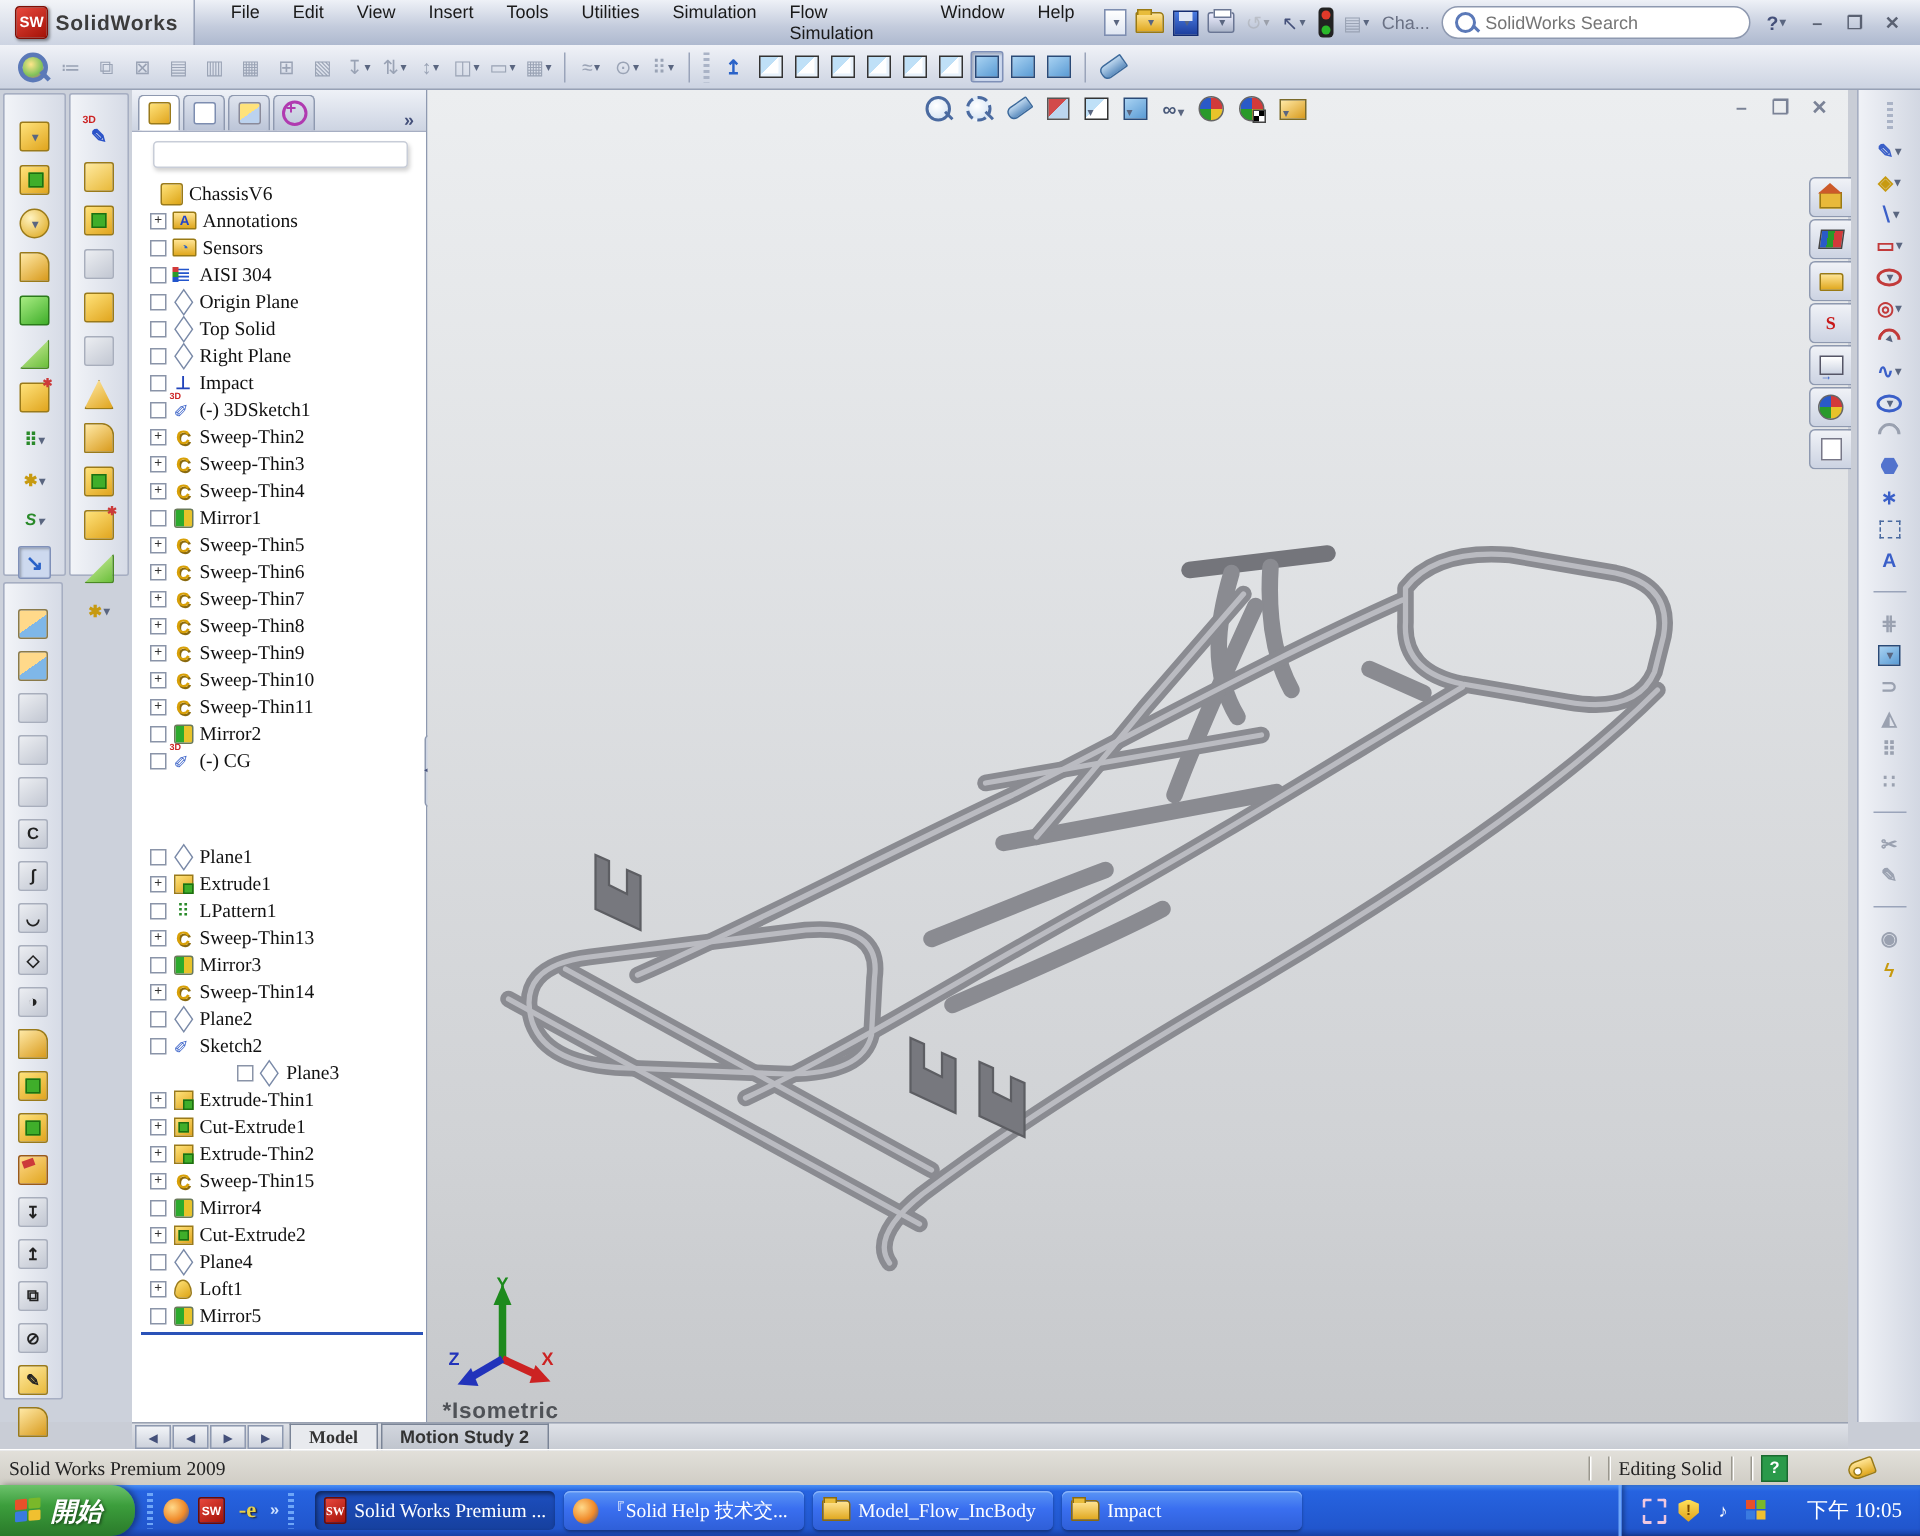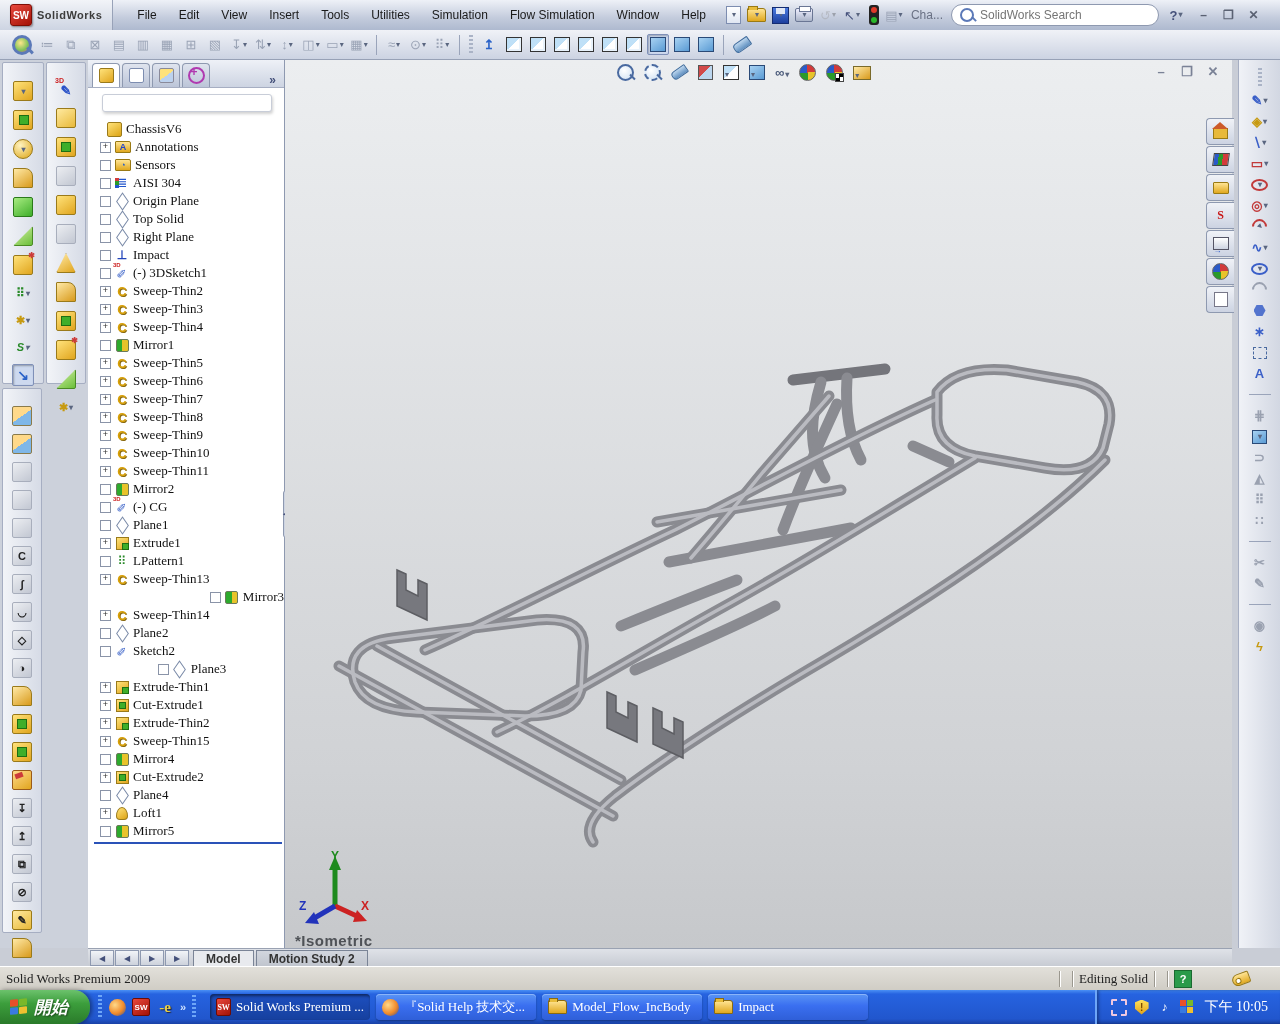--- a/index.html
+++ b/index.html
@@ -10,21 +10,21 @@
 
   
   #titlebar{left:0;top:0;width:1280px;height:30px;
     background:linear-gradient(#eef1f7,#c3cbdc 60%,#aeb9cf);
     border-bottom:1px solid #8e99b0;display:flex;align-items:center;}
   #logo{display:flex;align-items:center;gap:5px;padding:0 10px;height:100%;
     background:linear-gradient(#f2f4f8,#cdd4e2);border-right:1px solid #98a2b8;}
   .swcube{width:20px;height:20px;background:linear-gradient(145deg,#e8483d,#a31207);
     border:1px solid #7e0e05;border-radius:3px;color:#fff;font-weight:bold;font-size:10px;
     display:flex;align-items:center;justify-content:center;box-shadow:1px 1px 2px rgba(0,0,0,.4);}
-  #logo .brand{font-size:11px;font-weight:bold;color:#3c3c3c;letter-spacing:.5px;}
+  #logo .brand{font-size:14px;font-weight:bold;color:#3c3c3c;letter-spacing:.5px;}
   #menus{display:flex;gap:2px;margin-left:14px;}
   .menu{padding:4px 10px;color:#1a1a1a;cursor:default;border-radius:2px;}
   .tb{display:flex;align-items:center;gap:2px;}
   .tbtn{display:flex;align-items:center;gap:1px;padding:2px 2px;border-radius:2px;}
   .tico{width:18px;height:18px;display:flex;align-items:center;justify-content:center;
         font-size:13px;line-height:1;}
   .dd::after{content:"▾";font-size:8px;color:#5a6680;margin-left:1px;}
   .disabled{opacity:.45;filter:grayscale(80%);}
   .i-new{background:linear-gradient(#fff,#dfe6f2);border:1px solid #7d8db0;width:13px;height:16px;}
   .i-open{width:17px;height:12px;background:linear-gradient(#ffe493,#e0a81f);border:1px solid #9a7a14;border-radius:1px 3px 1px 1px;position:relative;}
@@ -197,21 +197,21 @@
   .skb .sep{width:22px;height:1px;background:#9aa4ba;margin:2px 0;}
 
   
   #tabrow{left:88px;top:948px;width:1144px;height:18px;background:linear-gradient(#dfe2e8,#c6cad2);
     border-top:1px solid #9aa2b2;display:flex;align-items:flex-end;font-size:12px;}
   #navbtns{display:flex;gap:1px;margin:0 4px 1px 2px;}
   .nav{width:22px;height:14px;background:linear-gradient(#f2f4f8,#cdd2dc);border:1px solid #8e99b0;
     display:flex;align-items:center;justify-content:center;font-size:8px;color:#44507a;}
   .dtab{padding:1px 12px;border:1px solid #7a8496;border-bottom:none;background:linear-gradient(#d2d6de,#bfc4cd);
     margin-right:2px;font-weight:bold;color:#333;}
-  .dtab.active{background:#e8eaee;}
+  .dtab.active{background:#e8eaee;font-family:Liberation Serif, serif;}
   #statusbar{left:0;top:966px;width:1280px;height:24px;background:linear-gradient(#e2e0da,#cfccc4);
     border-top:1px solid #fff;display:flex;align-items:center;font-family:"Liberation Serif",serif;font-size:13px;color:#222;}
   .sdiv{width:1px;height:16px;background:#9a978e;margin:0 6px;box-shadow:1px 0 0 #fff;}
   #helpbadge{width:16px;height:16px;background:#2a9a4a;color:#fff;font-weight:bold;display:flex;align-items:center;justify-content:center;font-size:11px;border:1px solid #1a6a30;font-family:"Liberation Sans",sans-serif;}
   .tagico{width:16px;height:10px;background:linear-gradient(#ffe493,#e0a81f);border:1px solid #9a7a14;border-radius:6px 2px 2px 6px;position:relative;transform:rotate(-20deg);}
   .tagico::before{content:"";position:absolute;left:2px;top:3px;width:4px;height:4px;border-radius:50%;background:#fff;border:1px solid #9a7a14;}
 
   #taskbar{left:0;top:990px;width:1280px;height:34px;
     background:linear-gradient(#4a90f5,#2663e0 12%,#2156cd 85%,#1941a5);display:flex;align-items:center;}
   #startbtn{height:34px;padding:0 22px 0 10px;display:flex;align-items:center;gap:6px;
@@ -236,21 +236,21 @@
   .tfolder{width:17px;height:12px;background:linear-gradient(#ffe493,#e0a81f);border:1px solid #8a6a10;border-radius:1px 3px 1px 1px;position:relative;flex:0 0 auto;}
   .tfolder::before{content:"";position:absolute;left:0;top:-3px;width:7px;height:3px;background:#e8bc3a;border:1px solid #8a6a10;border-bottom:none;}
   #tray{margin-left:auto;height:34px;display:flex;align-items:center;gap:7px;padding:0 12px 0 14px;
     background:linear-gradient(#3a80ee,#2663e0 12%,#2156cd 85%,#1941a5);
     border-left:2px solid #6ea6f8;box-shadow:inset 2px 0 3px rgba(0,0,0,.3);color:#fff;}
   .trayico{width:16px;height:16px;display:flex;align-items:center;justify-content:center;font-size:12px;}
   .t-dash{width:13px;height:13px;border:2px dashed #f0c8e0;border-radius:2px;}
   .t-shield{width:14px;height:15px;background:linear-gradient(#ffe05a,#e0a018);clip-path:polygon(50% 0,100% 20%,100% 60%,50% 100%,0 60%,0 20%);
     display:flex;align-items:center;justify-content:center;color:#7a4a00;font-weight:bold;font-size:10px;}
   .t-flag{width:15px;height:14px;display:grid;grid-template-columns:6px 6px;grid-template-rows:6px 6px;gap:1px;}
-  #traytime{font-family:"Liberation Serif",serif;font-size:14px;margin-left:2px;}
+  #traytime{font-family:"Liberation Serif",serif;font-size:14px;margin-left:18px;}
 
   svg text{user-select:none;}
 </style>
 </head>
 <body>
 
 <div id="stage">
 
   <div id="titlebar" class="abs">
     <div id="logo">
@@ -697,21 +697,21 @@
             <span class="ti mirror"></span>
             <span>Mirror2</span>
           </div>
 
           <div class="trow" style="padding-left:6px;">
             <span class="exp"></span>
             <span class="ti sketch3d"></span>
             <span>(-) CG</span>
           </div>
 
-          <div class="trow" style="padding-left:6px;">
+          <div class="trow" style="padding-left:6px;margin-top:46px;">
             <span class="exp"></span>
             <span class="ti plane"></span>
             <span>Plane1</span>
           </div>
 
           <div class="trow" style="padding-left:6px;">
             <span class="exp">+</span>
             <span class="ti extrude"></span>
             <span>Extrude1</span>
           </div>
@@ -721,21 +721,21 @@
             <span class="ti pattern"></span>
             <span>LPattern1</span>
           </div>
 
           <div class="trow" style="padding-left:6px;">
             <span class="exp">+</span>
             <span class="ti sweep"></span>
             <span>Sweep-Thin13</span>
           </div>
 
-          <div class="trow" style="padding-left:6px;justify-content:flex-end;">
+          <div class="trow" style="padding-left:6px;">
             <span class="exp"></span>
             <span class="ti mirror"></span>
             <span>Mirror3</span>
           </div>
 
           <div class="trow" style="padding-left:6px;">
             <span class="exp">+</span>
             <span class="ti sweep"></span>
             <span>Sweep-Thin14</span>
           </div>

